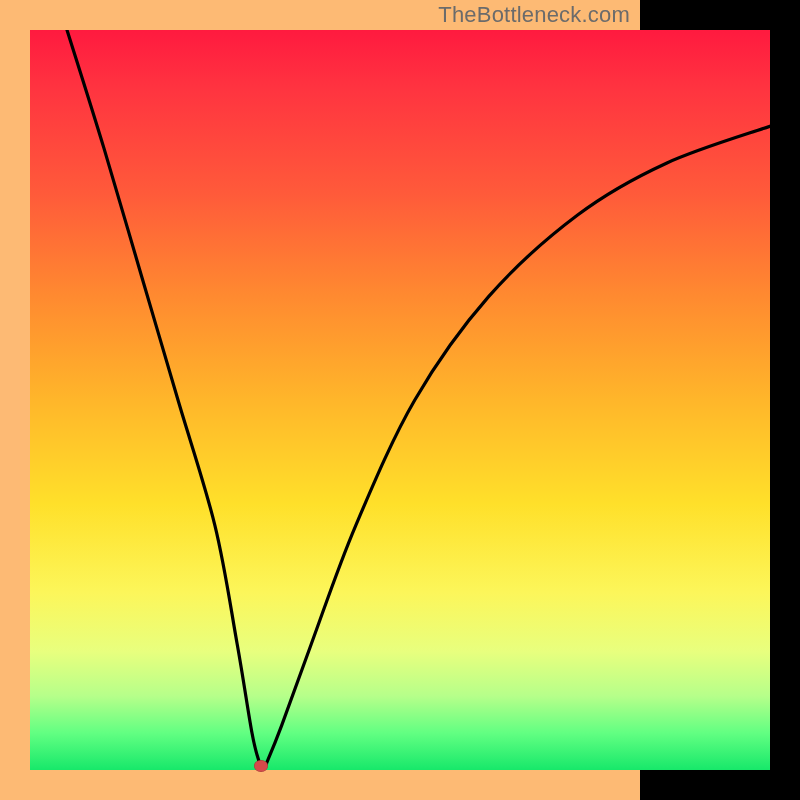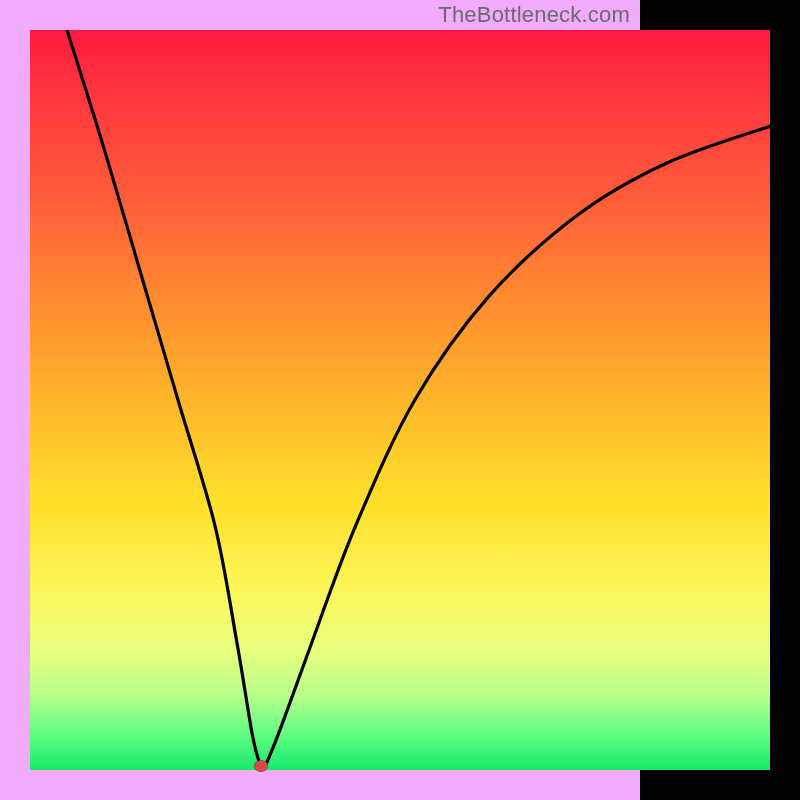--- a/index.html
+++ b/index.html
@@ -8,21 +8,21 @@
     width: 800px;
     height: 800px;
     background: #000;
     font-family: Arial, Helvetica, sans-serif;
     overflow: hidden;
   }
   .frame {
     position: relative;
     width: 640px;
     height: 800px;
-    background: #f0abfc;
+    background: #fdba74;
   }
   .watermark {
     position: absolute;
     top: 2px;
     right: 10px;
     color: #6b6b6b;
     font-size: 22px;
     font-weight: 500;
     letter-spacing: 0.2px;
     user-select: none;

